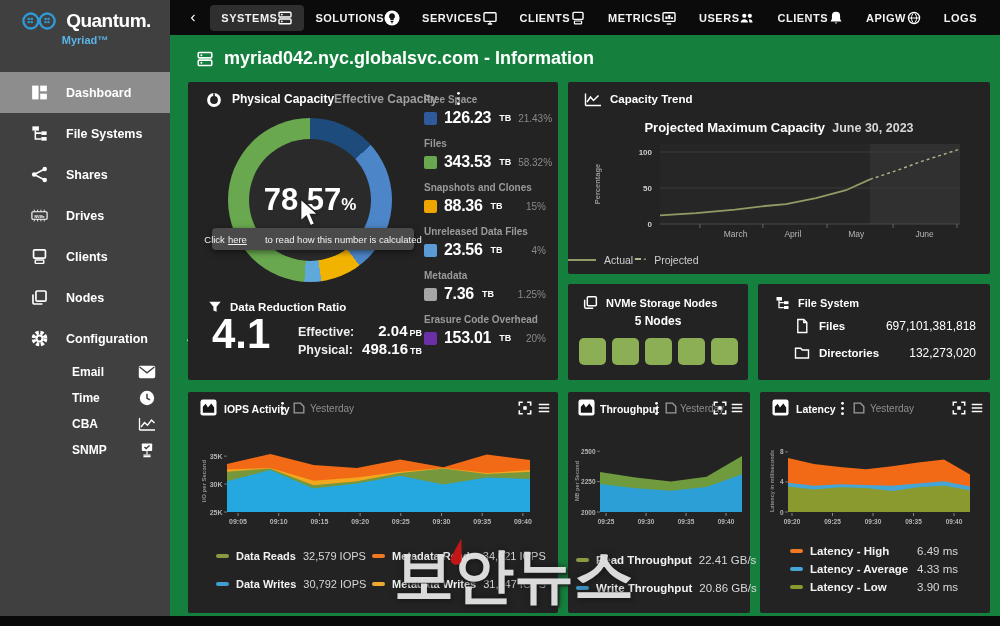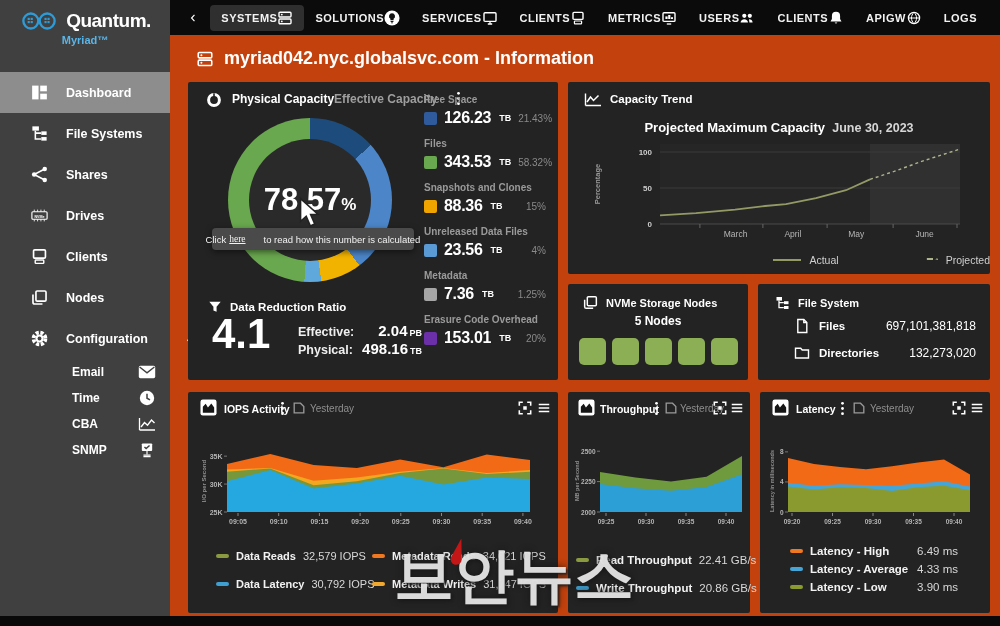--- a/index.html
+++ b/index.html
@@ -1,17 +1,17 @@
 <!DOCTYPE html>
 <html><head>
 <meta charset="utf-8">
 <style>
   html,body{margin:0;padding:0;background:#000;}
   *{box-sizing:border-box;font-family:"Liberation Sans",sans-serif;}
-  .app{position:relative;width:1000px;height:626px;background:#c2410c;overflow:hidden;}
+  .app{position:relative;width:1000px;height:626px;background:#15803d;overflow:hidden;}
 
   
   .topnav{position:absolute;left:170px;top:0;width:830px;height:35px;background:#0b0b0b;display:flex;align-items:center;padding-left:18px;}
   .back{width:22px;height:22px;display:flex;align-items:center;justify-content:center;margin-right:4px;}
   .tabs{display:flex;flex:1;justify-content:space-between;align-items:center;margin:0 12px 0 8px;}
   .tab{display:flex;align-items:center;gap:0;padding:5px 11px;border-radius:4px;color:#f2f2f2;
        font-size:11px;font-weight:bold;letter-spacing:.5px;cursor:default;white-space:nowrap;}
   .tab.active{background:#2f2f2f;}
   .tab .ico{display:flex;width:16px;height:16px;}
   .ico svg{width:100%;height:100%;}
@@ -54,21 +54,21 @@
 
   
   .donut{position:absolute;left:40px;top:36px;width:164px;height:164px;border-radius:50%;}
   .donut-hole{position:absolute;left:21px;top:21px;width:122px;height:122px;border-radius:50%;background:#2a2a2a;
               display:flex;align-items:baseline;justify-content:center;}
   .donut-val{color:#fff;font-size:31px;font-weight:bold;line-height:122px;}
   .donut-unit{color:#fff;font-size:17px;font-weight:bold;}
   .tooltip{position:absolute;left:24px;top:146px;width:202px;height:22px;background:#4a4a4a;border-radius:4px;
            color:#f2f2f2;font-size:9.5px;display:flex;align-items:center;justify-content:center;white-space:nowrap;
            box-shadow:0 2px 6px rgba(0,0,0,.5);}
-  .tooltip a{color:#f2f2f2;text-decoration:underline;margin:0 18px 0 3px;font-family:Liberation Serif, serif;}
+  .tooltip a{color:#f2f2f2;text-decoration:underline;margin:0 18px 0 3px;}
 
   
   .stats{position:absolute;left:236px;top:12px;width:122px;display:flex;flex-direction:column;gap:11px;}
   .stat-label{color:#9a9a9a;font-size:10px;font-weight:bold;margin-bottom:4px;}
   .stat-row{display:flex;align-items:center;gap:7px;}
   .swatch{width:13px;height:13px;border-radius:2px;flex:0 0 13px;}
   .stat-value{color:#fff;font-size:16px;font-weight:bold;letter-spacing:-0.3px;}
   .stat-unit{color:#fff;font-size:9px;font-weight:bold;margin-left:1px;}
   .stat-pct{color:#8a8a8a;font-size:10px;margin-left:auto;}
 
@@ -78,21 +78,21 @@
   .dr-rows{position:absolute;left:110px;top:240px;width:124px;display:flex;flex-direction:column;gap:1px;}
   .dr-row{display:flex;align-items:baseline;}
   .dr-label{color:#efefef;font-size:12.5px;font-weight:bold;}
   .dr-val{color:#fff;font-size:15px;font-weight:bold;margin-left:auto;}
   .dr-unit{color:#fff;font-size:9px;font-weight:bold;margin-left:2px;}
 
   
   .trend-title{position:absolute;left:0;top:38px;width:100%;text-align:center;color:#fff;font-size:13px;font-weight:bold;}
   .trend-title .sub{color:#d6d6d6;font-size:12.5px;font-weight:bold;}
   #trend-chart{position:absolute;left:20px;top:56px;width:380px;height:112px;}
-  .trend-legend{position:absolute;left:0;top:172px;width:100%;display:flex;justify-content:flex-end;gap:86px;
+  .trend-legend{position:absolute;left:0;top:172px;width:100%;display:flex;justify-content:flex-start;
                 color:#cfcfcf;font-size:10.5px;}
   .trend-legend .entry{display:flex;align-items:center;gap:8px;}
   .lsample{width:28px;height:0;border-top:2px solid #949a66;}
   .lsample.dash{border-top-style:dashed;border-top-color:#b0b48c;}
 
   
   .nvme-count{position:absolute;left:0;top:30px;width:100%;text-align:center;color:#fff;font-size:12px;font-weight:bold;}
   .nodes{position:absolute;left:0;top:54px;width:100%;display:flex;justify-content:center;gap:6px;}
   .node-sq{width:27px;height:27px;border-radius:5px;}
 
@@ -627,21 +627,21 @@
         <span class="leg-label">Data Reads</span>
         <span class="leg-val">32,579 IOPS</span>
       </div>
       <div class="legend-entry" style="position: absolute; left: 184px; top: 158px;">
         <span class="dash" style="background: rgb(240, 120, 32);"></span>
         <span class="leg-label">Metadata Reads</span>
         <span class="leg-val">34,621 IOPS</span>
       </div>
       <div class="legend-entry" style="position: absolute; left: 28px; top: 186px;">
         <span class="dash" style="background: rgb(63, 159, 208);"></span>
-        <span class="leg-label">Data Latency</span>
+        <span class="leg-label">Data Writes</span>
         <span class="leg-val">30,792 IOPS</span>
       </div>
       <div class="legend-entry" style="position: absolute; left: 184px; top: 186px;">
         <span class="dash" style="background: rgb(240, 168, 48);"></span>
         <span class="leg-label">Metadata Writes</span>
         <span class="leg-val">31,747 IOPS</span>
       </div>
     </section>
 
   <section class="panel" id="p-tp">

